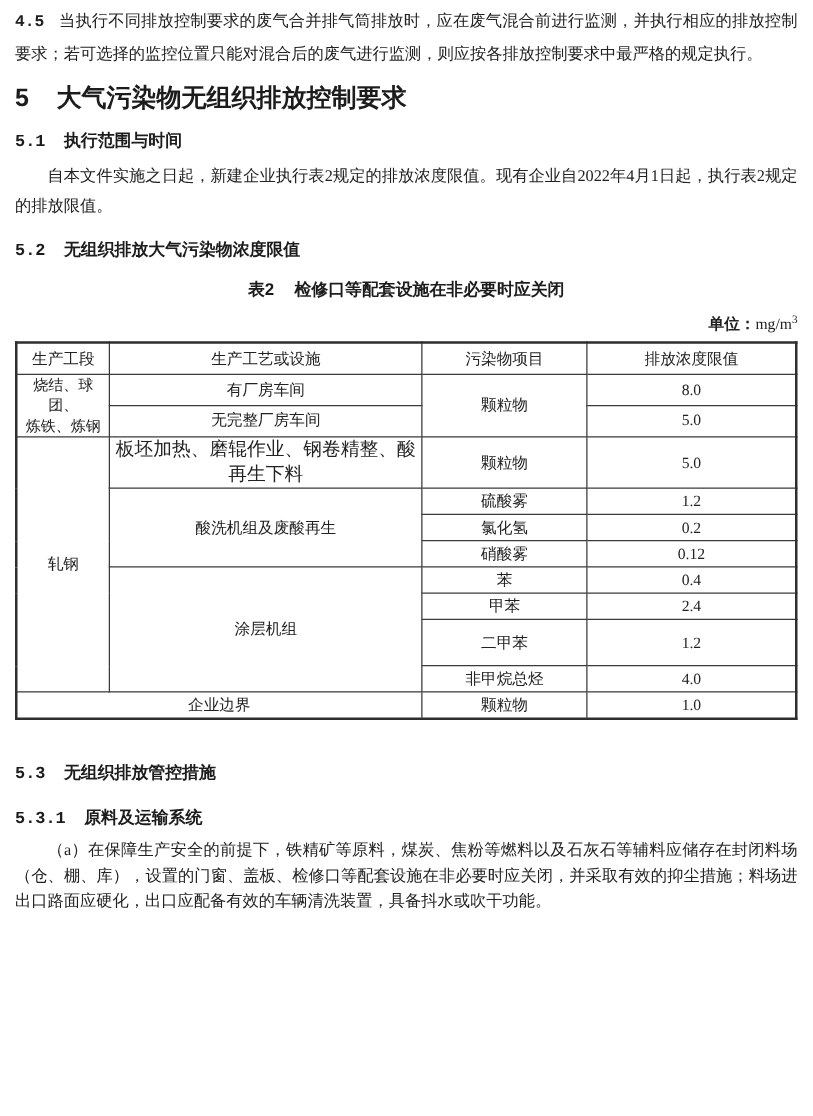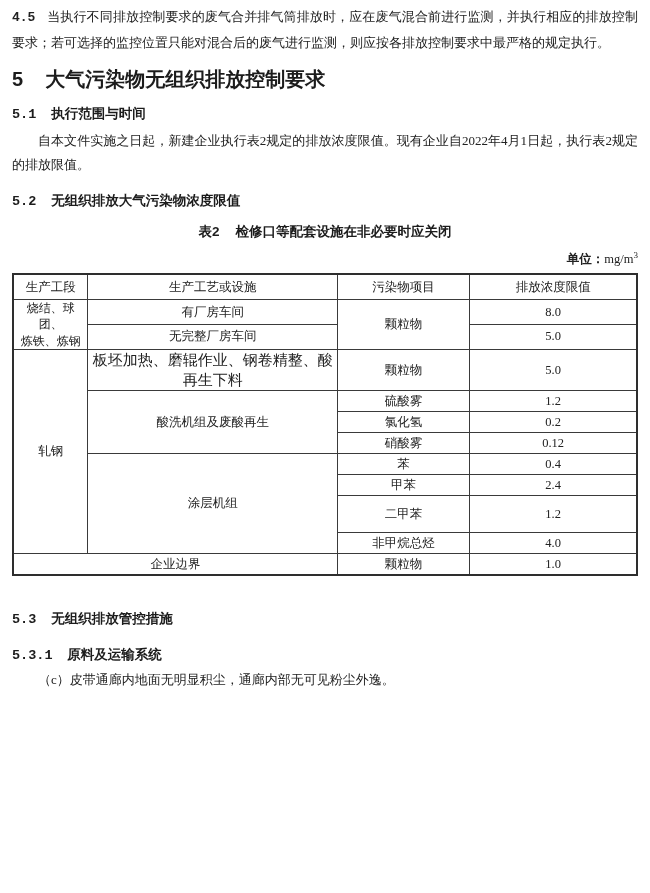--- a/index.html
+++ b/index.html
@@ -183,14 +183,14 @@
       <td>1.0</td>
     </tr>
   </tbody>
 </table>
 
 <h3 class="sec-sub mt-33"><span class="hnum">5.3</span><span>无组织排放管控措施</span></h3>
 
 <h3 class="sec-sub mt-12"><span class="hnum">5.3.1</span><span>原料及运输系统</span></h3>
 
 <div class="items">
-  <p class="item">（c）皮带通廊内地面无明显积尘，通廊内部无可见粉尘外逸。</p>
+  <p class="item">（a）在保障生产安全的前提下，铁精矿等原料，煤炭、焦粉等燃料以及石灰石等辅料应储存在封闭料场（仓、棚、库），设置的门窗、盖板、检修口等配套设施在非必要时应关闭，并采取有效的抑尘措施；料场进出口路面应硬化，出口应配备有效的车辆清洗装置，具备抖水或吹干功能。</p>
 </div>
 
 </body></html>

